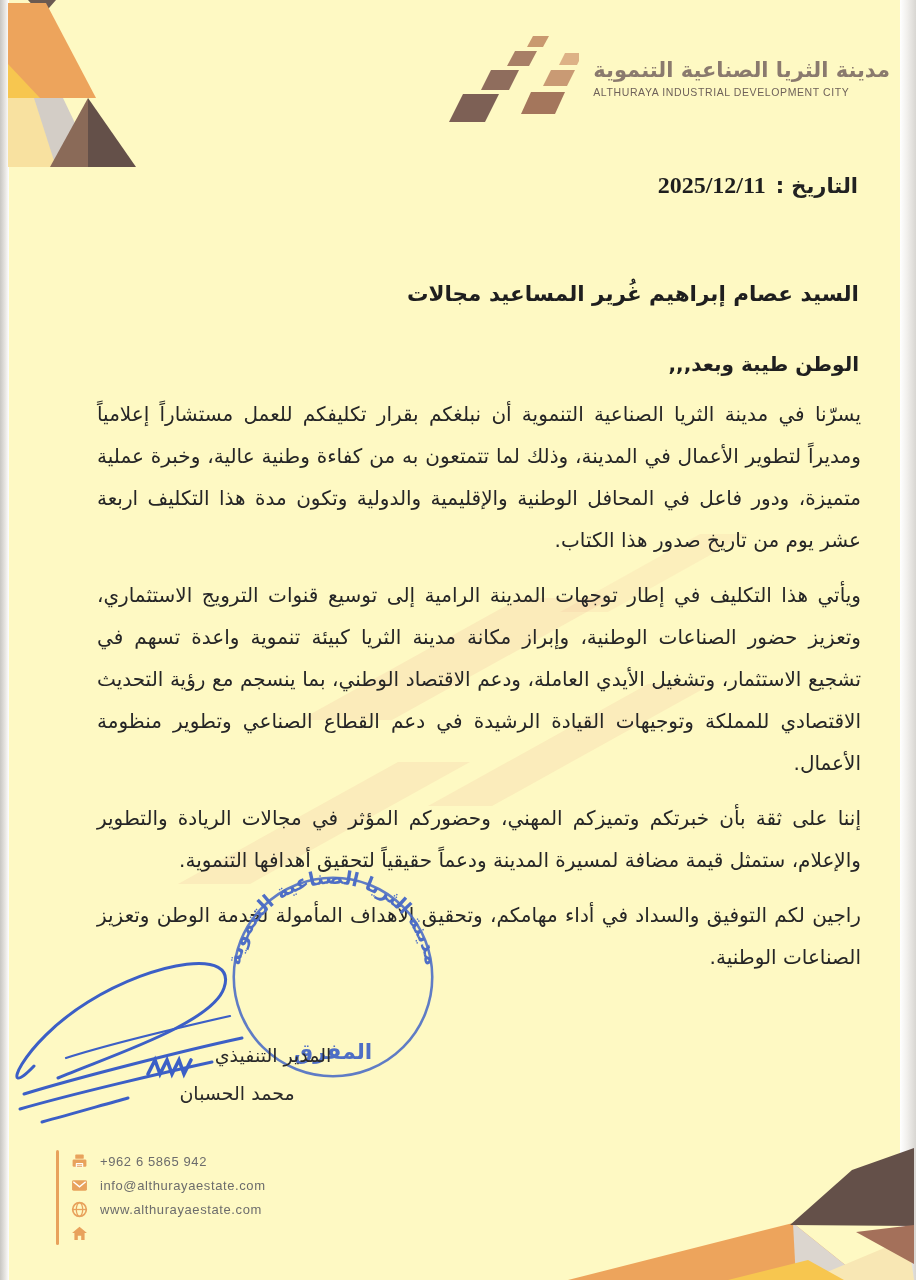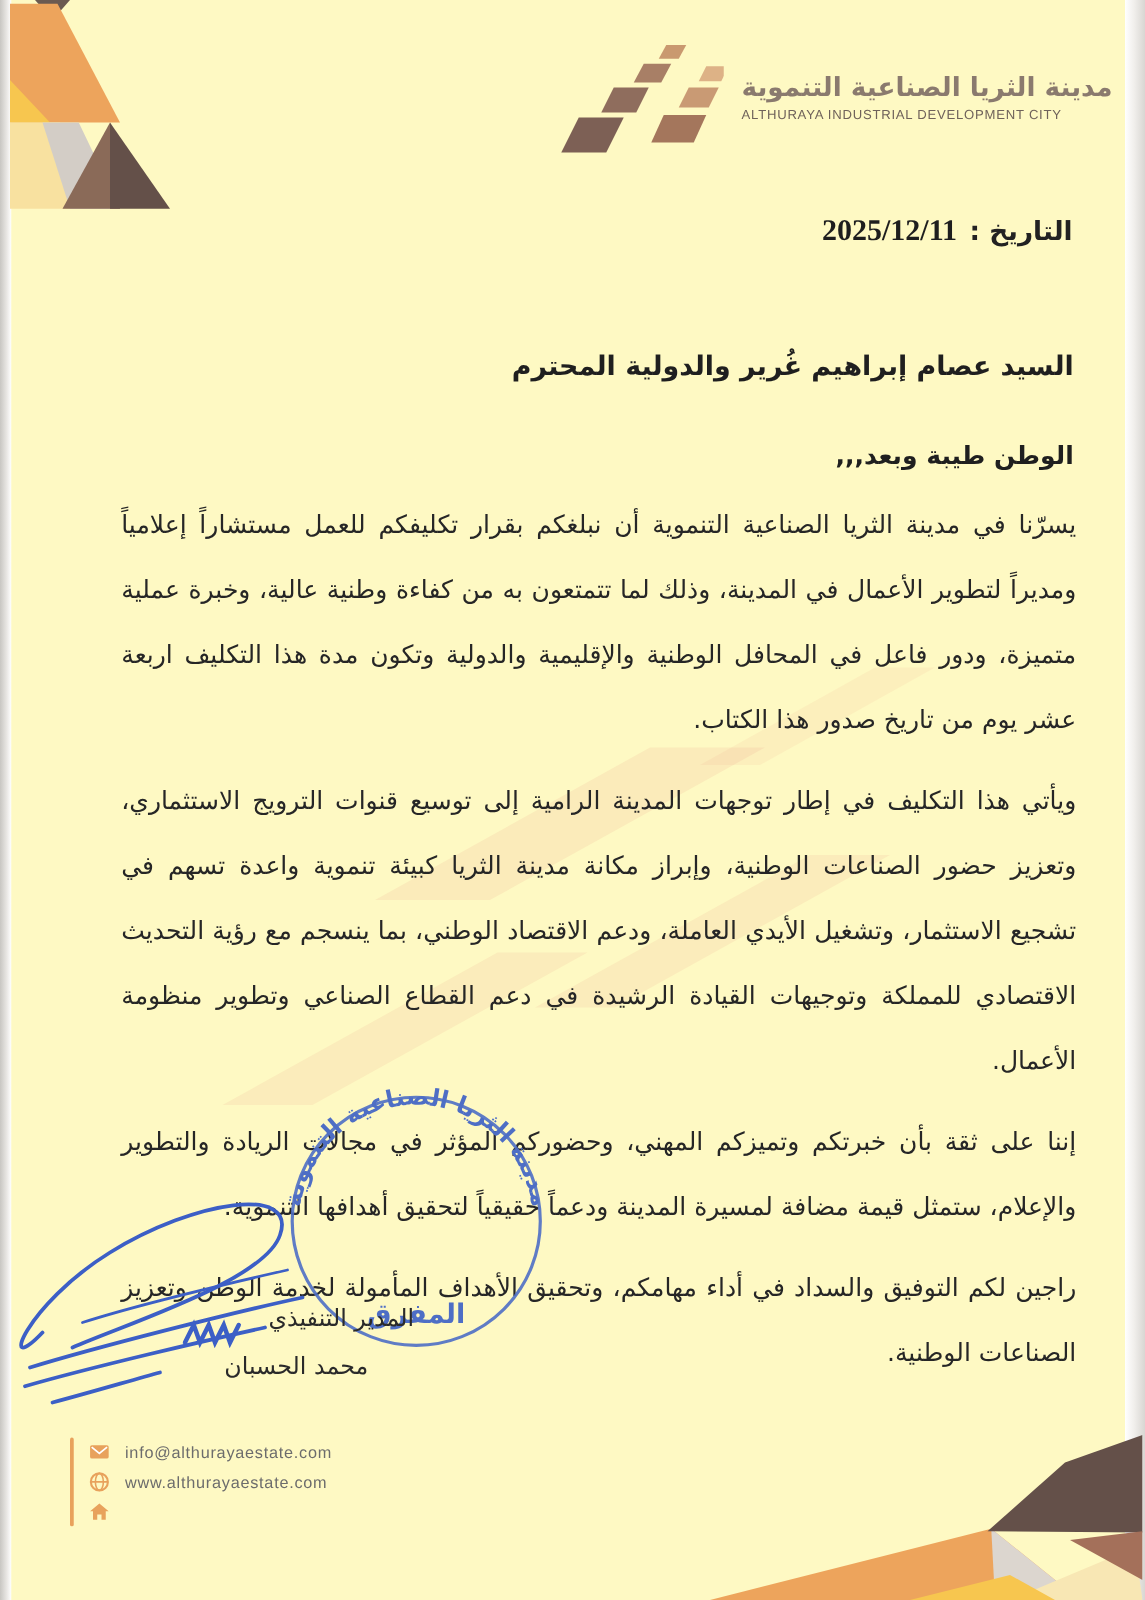--- a/index.html
+++ b/index.html
@@ -23,21 +23,21 @@
 
   .date-row{position:absolute;top:172px;right:58px;direction:rtl;display:flex;align-items:baseline;gap:10px;}
   .date-label{font-size:21px;font-weight:bold;color:#222;}
   .date-value{font-family:"Liberation Serif",serif;font-size:24px;color:#1e1e1e;direction:ltr;font-weight:bold;}
 
   .recipient{position:absolute;top:281px;right:57px;direction:rtl;font-size:21.5px;font-weight:bold;color:#1f1f1f;}
   .salutation{position:absolute;top:352px;right:57px;direction:rtl;font-size:20px;font-weight:bold;color:#1f1f1f;}
 
   .body-text{position:absolute;top:393px;right:55px;left:97px;direction:rtl;}
   .body-text p{
-    margin:0 0 13px 0;font-size:20px;line-height:52px;color:#262626;
+    margin:0 0 13px 0;font-size:20px;line-height:42px;color:#262626;
     text-align:justify;
   }
   .closing{position:absolute;top:933px;right:57px;direction:rtl;font-size:21px;font-weight:bold;color:#1f1f1f;}
 
   .stamp{position:absolute;left:217px;top:866px;}
   .signature{position:absolute;left:6px;top:946px;}
   .sig-title{position:absolute;left:203px;top:1044px;width:140px;direction:rtl;font-size:19px;color:#2a2a2a;text-align:center;}
   .sig-name{position:absolute;left:172px;top:1082px;width:130px;direction:rtl;font-size:19px;color:#2a2a2a;text-align:center;}
 
   .footer{position:absolute;left:56px;top:1150px;display:flex;gap:12px;}
@@ -98,21 +98,21 @@
       <span class="logo-ar">مدينة الثريا الصناعية التنموية</span>
       <span class="logo-en">ALTHURAYA INDUSTRIAL DEVELOPMENT CITY</span>
     </div>
   </div>
 
   <div class="date-row">
     <span class="date-label">التاريخ :</span>
     <span class="date-value">2025/12/11</span>
   </div>
 
-  <div class="recipient">السيد عصام إبراهيم غُرير والدولية المحترم</div>
+  <div class="recipient">السيد عصام إبراهيم غُرير المساعيد مجالات</div>
   <div class="salutation">الوطن طيبة وبعد,,,</div>
 
   <div class="body-text">
     <p>يسرّنا في مدينة الثريا الصناعية التنموية أن نبلغكم بقرار تكليفكم للعمل مستشاراً إعلامياً ومديراً لتطوير الأعمال في المدينة، وذلك لما تتمتعون به من كفاءة وطنية عالية، وخبرة عملية متميزة، ودور فاعل في المحافل الوطنية والإقليمية والدولية وتكون مدة هذا التكليف اربعة عشر يوم من تاريخ صدور هذا الكتاب.</p>
     <p>ويأتي هذا التكليف في إطار توجهات المدينة الرامية إلى توسيع قنوات الترويج الاستثماري، وتعزيز حضور الصناعات الوطنية، وإبراز مكانة مدينة الثريا كبيئة تنموية واعدة تسهم في تشجيع الاستثمار، وتشغيل الأيدي العاملة، ودعم الاقتصاد الوطني، بما ينسجم مع رؤية التحديث الاقتصادي للمملكة وتوجيهات القيادة الرشيدة في دعم القطاع الصناعي وتطوير منظومة الأعمال.</p>
     <p>إننا على ثقة بأن خبرتكم وتميزكم المهني، وحضوركم المؤثر في مجالات الريادة والتطوير والإعلام، ستمثل قيمة مضافة لمسيرة المدينة ودعماً حقيقياً لتحقيق أهدافها التنموية.</p>
     <p>راجين لكم التوفيق والسداد في أداء مهامكم، وتحقيق الأهداف المأمولة لخدمة الوطن وتعزيز الصناعات الوطنية.</p>
   </div>
 
 
@@ -140,20 +140,32 @@
 
   <div class="sig-title">المدير التنفيذي</div>
   <div class="sig-name">محمد الحسبان</div>
 
   <div class="footer">
     <div class="footer-bar"></div>
     <div class="footer-rows">
       <div class="footer-row">
         <span class="footer-icon">
           <svg width="17" height="17" viewBox="0 0 16 16">
+              <rect x="4" y="1.5" width="8" height="4" rx="0.8" fill="#e8a25c"></rect>
+              <rect x="1.5" y="6" width="13" height="7" rx="1.2" fill="#e8a25c"></rect>
+              <rect x="4.5" y="9.5" width="7" height="4" rx="0.6" fill="#fff"></rect>
+              <rect x="5.5" y="10.6" width="5" height="0.9" fill="#e8a25c"></rect>
+              <rect x="5.5" y="12.1" width="5" height="0.9" fill="#e8a25c"></rect>
+            </svg>
+        </span>
+        <span class="footer-text">+962 6 5865 942</span>
+      </div>
+      <div class="footer-row">
+        <span class="footer-icon">
+          <svg width="17" height="17" viewBox="0 0 16 16">
               <rect x="1" y="3" width="14" height="10" rx="1.4" fill="#e8a25c"></rect>
               <polyline points="2.2,4.4 8,9.2 13.8,4.4" fill="none" stroke="#ffffff" stroke-width="1.3"></polyline>
             </svg>
         </span>
         <span class="footer-text">info@althurayaestate.com</span>
       </div>
       <div class="footer-row">
         <span class="footer-icon">
           <svg width="17" height="17" viewBox="0 0 16 16">
               <circle cx="8" cy="8" r="6.4" fill="none" stroke="#e8a25c" stroke-width="1.6"></circle>

